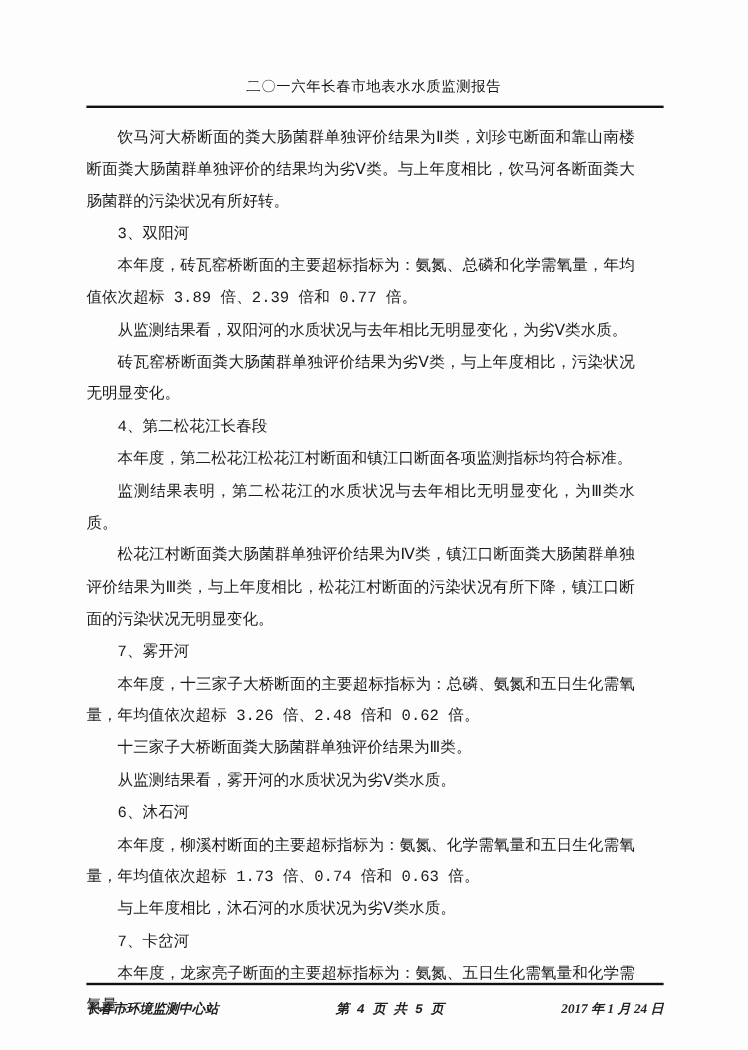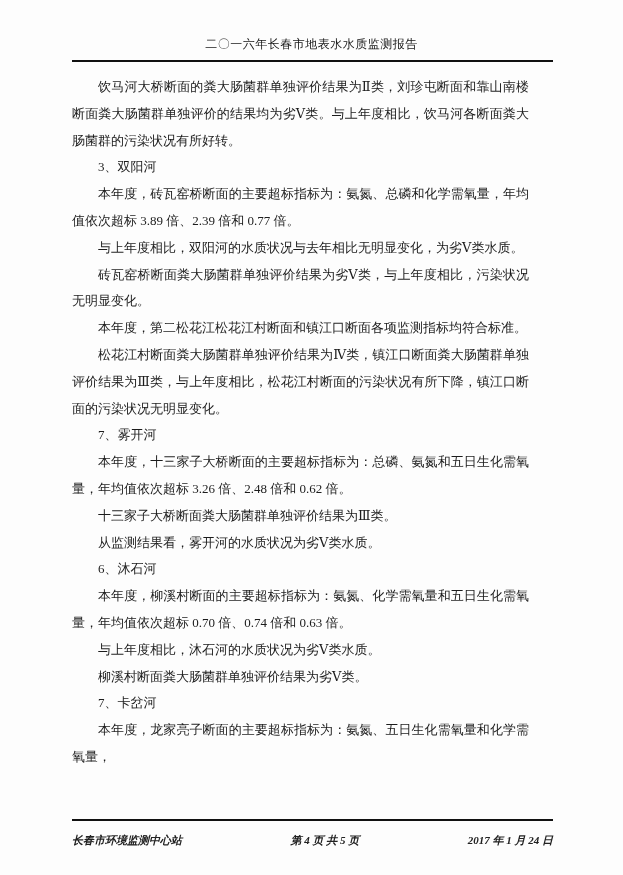--- a/index.html
+++ b/index.html
@@ -9,40 +9,41 @@
   }
   .page {
     position: relative;
     width: 623px;
     height: 875px;
     background: #fdfdfd;
     overflow: hidden;
     color: #1a1a1a;
   }
   .header {
-    padding-top: 34px;
+    padding-top: 62px;
     text-align: center;
   }
   .title {
     font-size: 12px;
     line-height: 20px;
     letter-spacing: 0.5px;
     color: #161616;
   }
   .header-rule {
     height: 2px;
     background: #111;
     margin: 6px 70px 0 72px;
   }
   .doc-body {
     margin: 12px 94px 0 72px;
     font-size: 13px;
     line-height: 26.8px;
     text-align: justify;
     color: #1c1c1c;
+    font-family: Liberation Mono, monospace;
   }
   .para {
     margin: 0;
     text-indent: 2em;
   }
   .footer {
     position: absolute;
     left: 72px;
     right: 70px;
     top: 819px;
@@ -54,49 +55,50 @@
   .footer-row {
     display: flex;
     justify-content: space-between;
     align-items: baseline;
     margin-top: 12px;
     font-size: 11px;
     font-style: italic;
     font-weight: bold;
     color: #222;
   }
-  .footer-row .center { text-align: center; }
+  .footer-row .center { text-align: center; font-family: Liberation Mono, monospace; }
   .footer-row .right { text-align: right; }
 </style>
 </head>
 <body>
 
 <div class="page">
 
   <div class="header">
     <div class="title">二〇一六年长春市地表水水质监测报告</div>
     <div class="header-rule"></div>
   </div>
 
   <div class="doc-body" id="doc-body">
       <p class="para">饮马河大桥断面的粪大肠菌群单独评价结果为Ⅱ类，刘珍屯断面和靠山南楼断面粪大肠菌群单独评价的结果均为劣Ⅴ类。与上年度相比，饮马河各断面粪大肠菌群的污染状况有所好转。</p>
       <p class="para">3、双阳河</p>
       <p class="para">本年度，砖瓦窑桥断面的主要超标指标为：氨氮、总磷和化学需氧量，年均值依次超标 3.89 倍、2.39 倍和 0.77 倍。</p>
-      <p class="para">与上年度相比，双阳河的水质状况与去年相比无明显变化，为劣Ⅴ类水质。</p>
+      <p class="para">从监测结果看，双阳河的水质状况与去年相比无明显变化，为劣Ⅴ类水质。</p>
       <p class="para">砖瓦窑桥断面粪大肠菌群单独评价结果为劣Ⅴ类，与上年度相比，污染状况无明显变化。</p>
+      <p class="para">4、第二松花江长春段</p>
       <p class="para">本年度，第二松花江松花江村断面和镇江口断面各项监测指标均符合标准。</p>
+      <p class="para">监测结果表明，第二松花江的水质状况与去年相比无明显变化，为Ⅲ类水质。</p>
       <p class="para">松花江村断面粪大肠菌群单独评价结果为Ⅳ类，镇江口断面粪大肠菌群单独评价结果为Ⅲ类，与上年度相比，松花江村断面的污染状况有所下降，镇江口断面的污染状况无明显变化。</p>
       <p class="para">7、雾开河</p>
       <p class="para">本年度，十三家子大桥断面的主要超标指标为：总磷、氨氮和五日生化需氧量，年均值依次超标 3.26 倍、2.48 倍和 0.62 倍。</p>
       <p class="para">十三家子大桥断面粪大肠菌群单独评价结果为Ⅲ类。</p>
       <p class="para">从监测结果看，雾开河的水质状况为劣Ⅴ类水质。</p>
       <p class="para">6、沐石河</p>
-      <p class="para">本年度，柳溪村断面的主要超标指标为：氨氮、化学需氧量和五日生化需氧量，年均值依次超标 0.70 倍、0.74 倍和 0.63 倍。</p>
+      <p class="para">本年度，柳溪村断面的主要超标指标为：氨氮、化学需氧量和五日生化需氧量，年均值依次超标 1.73 倍、0.74 倍和 0.63 倍。</p>
       <p class="para">与上年度相比，沐石河的水质状况为劣Ⅴ类水质。</p>
-      <p class="para">柳溪村断面粪大肠菌群单独评价结果为劣Ⅴ类。</p>
       <p class="para">7、卡岔河</p>
       <p class="para">本年度，龙家亮子断面的主要超标指标为：氨氮、五日生化需氧量和化学需氧量，</p>
     </div>
 
   <div class="footer">
     <div class="footer-rule"></div>
     <div class="footer-row">
       <span class="left">长春市环境监测中心站</span>
       <span class="center">第 4 页 共 5 页</span>
       <span class="right">2017 年 1 月 24 日</span>

